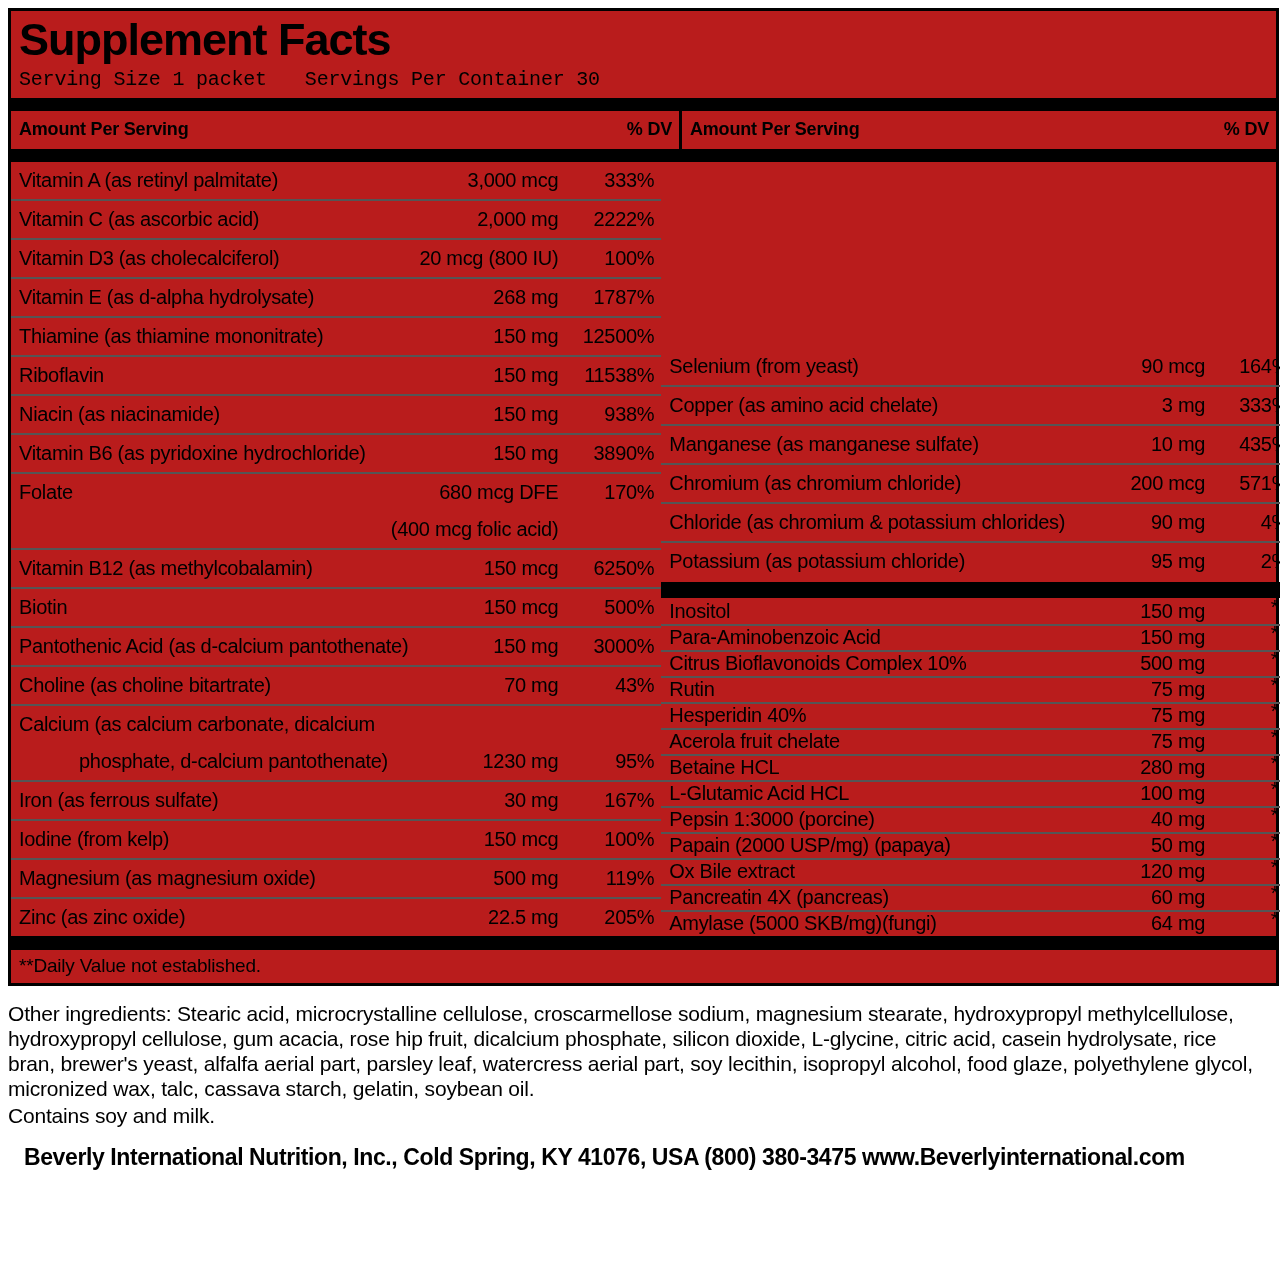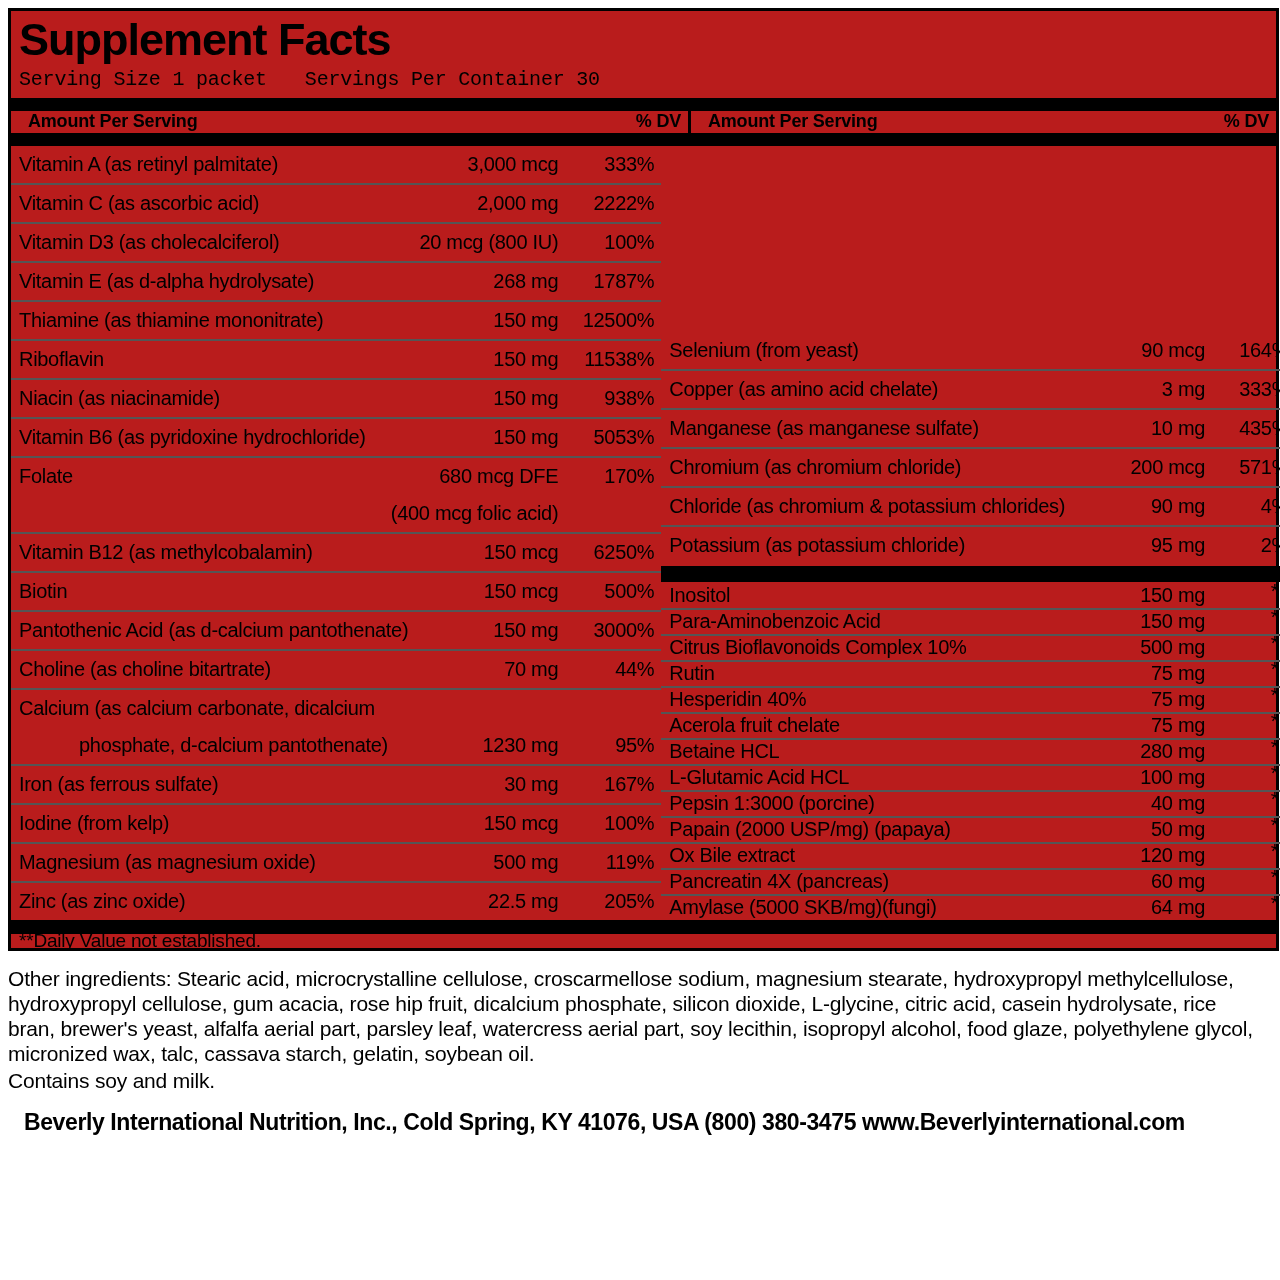--- a/index.html
+++ b/index.html
@@ -17,22 +17,22 @@
     padding: 6px 8px 0 8px; line-height: 1.02;
   }
   .serving-line {
     display: flex; gap: 38px; font-size: 20px; letter-spacing: -0.2px;
     padding: 5px 8px 7px 8px;
     font-family: Liberation Mono, monospace;
   }
   .thick-bar { height: 13px; background: #000; }
   .header-row { display: flex; align-items: stretch; }
   .header-cell {
-    display: flex; align-items: center; height: 22px;
-    font-weight: bold; font-size: 18px; letter-spacing: -0.2px; padding-left: 9px;
+    display: flex; align-items: center; height: 38px;
+    font-weight: bold; font-size: 18px; letter-spacing: -0.2px;
   }
   .header-cell .hl { padding-left: 8px; }
   .header-cell .hr { margin-left: auto; padding-right: 7px; }
   .hc-left { width: 668px; }
   .hc-right { flex: 1; }
   .v-divider { width: 3px; background: #000; }
   .columns { display: flex; align-items: flex-end; }
   .col-left { width: 668px; display: flex; flex-direction: column; }
   .col-right { flex: 1; display: flex; flex-direction: column; }
   .rows { display: flex; flex-direction: column; }
@@ -47,21 +47,21 @@
   .d { width: 96px; text-align: right; white-space: nowrap; }
   .col-right .a { min-width: 140px; }
   .col-right .d { width: 84px; }
   .d.ast { position: relative; top: -5px; font-size: 21px; letter-spacing: 1px; }
   .bar-mid { height: 16px; background: #000; margin: 2px 0; }
   .rows-bottom { flex: 1; }
   .rows-bottom .row { flex: 1; display: flex; flex-direction: column; justify-content: center; }
   .rows-bottom .row .line { height: auto; flex: 1; }
   .bottom-bar { height: 14px; background: #000; }
   .footnote {
-    height: 14px; display: flex; align-items: center;
+    height: 33px; display: flex; align-items: center;
     font-size: 19px; padding-left: 8px; letter-spacing: -0.2px;
   }
   .ingredients {
     font-size: 21px; line-height: 25px; letter-spacing: -0.2px;
     padding: 7px 18px 0 8px;
   }
   .contains { font-size: 21px; line-height: 25px; letter-spacing: -0.2px; padding: 2px 8px 0 8px; }
   .manufacturer {
     font-weight: bold; font-size: 23px; letter-spacing: -0.4px;
     padding: 16px 8px 0 24px; white-space: nowrap;
@@ -144,21 +144,21 @@
             <div class="line">
               <span class="n">Niacin (as niacinamide)</span>
               <span class="a">150 mg</span>
               <span class="d">938%</span>
             </div>
           </div>
           <div class="row">
             <div class="line">
               <span class="n">Vitamin B6 (as pyridoxine hydrochloride)</span>
               <span class="a">150 mg</span>
-              <span class="d">5053%</span>
+              <span class="d">3890%</span>
             </div>
           </div>
           <div class="row">
             <div class="line">
               <span class="n">Folate</span>
               <span class="a">680 mcg DFE</span>
               <span class="d">170%</span>
             </div>
             <div class="line">
               <span class="n"></span>
@@ -184,21 +184,21 @@
             <div class="line">
               <span class="n">Pantothenic Acid (as d-calcium pantothenate)</span>
               <span class="a">150 mg</span>
               <span class="d">3000%</span>
             </div>
           </div>
           <div class="row">
             <div class="line">
               <span class="n">Choline (as choline bitartrate)</span>
               <span class="a">70 mg</span>
-              <span class="d">44%</span>
+              <span class="d">43%</span>
             </div>
           </div>
           <div class="row">
             <div class="line">
               <span class="n">Calcium (as calcium carbonate, dicalcium</span>
               <span class="a"></span>
               <span class="d"></span>
             </div>
             <div class="line ind">
               <span class="n">phosphate, d-calcium pantothenate)</span>

